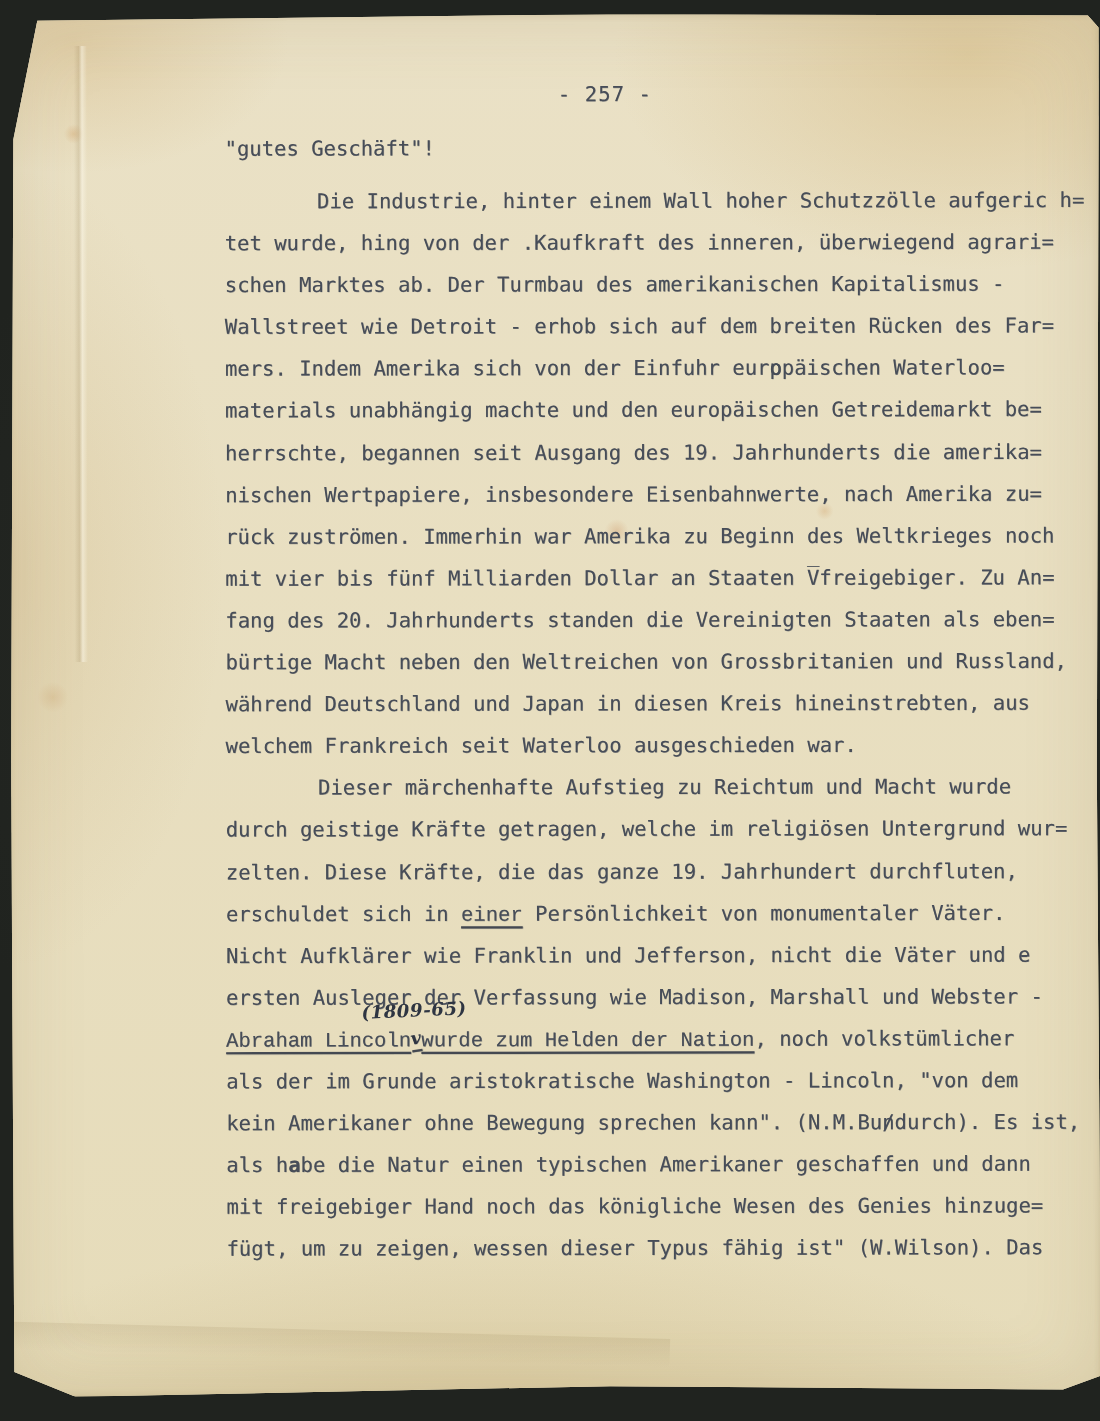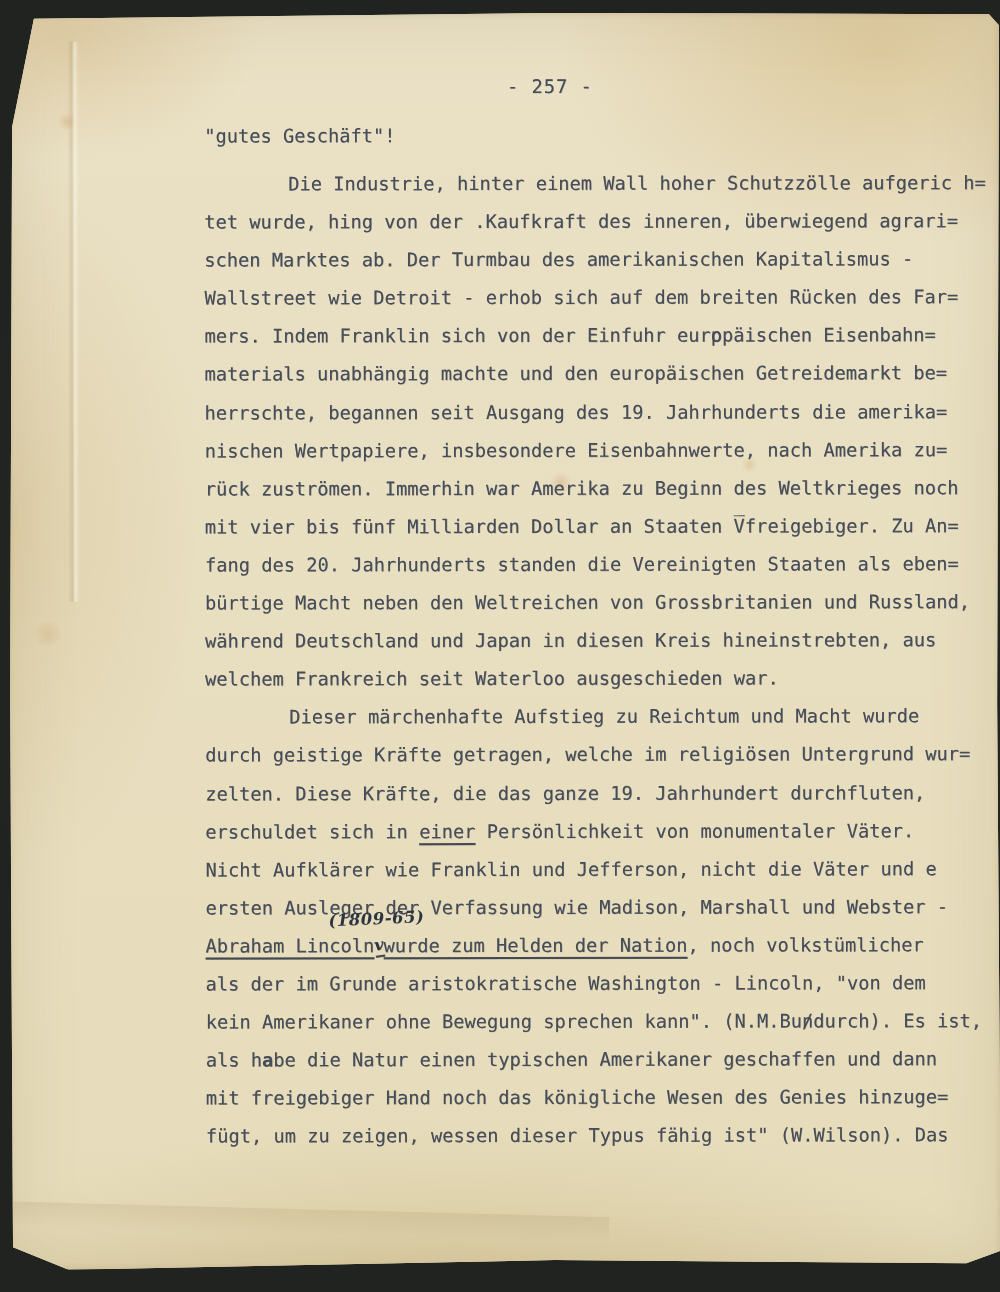--- a/index.html
+++ b/index.html
@@ -57,20 +57,21 @@
     font-size:18.7px;line-height:38.1px;
   }
   .line{height:38.1px;white-space:pre;position:relative;}
   .line.indent{padding-left:84px;}
   .u{
     text-decoration:underline;
     text-decoration-thickness:2.2px;
     text-underline-offset:5px;
     text-decoration-skip-ink:none;
     text-decoration-color:rgba(58,63,74,0.9);
+    font-family:Liberation Mono, monospace;
   }
   .b{font-weight:bold;}
   .ovl{position:relative;display:inline-block;}
   .ovl .over{position:absolute;left:0;top:0;width:100%;text-align:center;}
   .ovl .over.up{top:-3px;}
   .hw{font-family:"DejaVu Serif","Liberation Serif",serif;font-style:italic;font-weight:bold;color:#2e3542;}
   .caret{display:inline-block;transform:rotate(-8deg) translateY(-2px);font-size:16px;}
   .hw-note{
     position:absolute;left:123px;top:-27px;
     font-family:"DejaVu Serif","Liberation Serif",serif;
@@ -88,21 +89,21 @@
   <div class="crease-bottom"></div>
 
   <div class="pageno ink">- 257 -</div>
   <div class="opener ink">"gutes Geschäft"!</div>
 
   <div class="text-block ink">
       <div class="line indent"><span>Die Industrie, hinter einem Wall hoher Schutzzölle aufgeric h=</span></div>
       <div class="line"><span>tet wurde, hing von der .Kaufkraft des inneren, überwiegend agrari=</span></div>
       <div class="line"><span>schen Marktes ab. Der Turmbau des amerikanischen Kapitalismus -</span></div>
       <div class="line"><span>Wallstreet wie Detroit - erhob sich auf dem breiten Rücken des Far=</span></div>
-      <div class="line"><span>mers. Indem Franklin sich von der Einfuhr eur</span><span class="ovl"><span>o</span><span class="over">p</span></span><span>päischen Eisenbahn=</span></div>
+      <div class="line"><span>mers. Indem Amerika sich von der Einfuhr eur</span><span class="ovl"><span>o</span><span class="over">p</span></span><span>päischen Waterloo=</span></div>
       <div class="line"><span>materials unabhängig machte und den europäischen Getreidemarkt be=</span></div>
       <div class="line"><span>herrschte, begannen seit Ausgang des 19. Jahrhunderts die amerika=</span></div>
       <div class="line"><span>nischen Wertpapiere, insbesondere Eisenbahnwerte, nach Amerika zu=</span></div>
       <div class="line"><span>rück zuströmen. Immerhin war Amerika zu Beginn des Weltkrieges noch</span></div>
       <div class="line"><span>mit vier bis fünf Milliarden Dollar an Staaten </span><span class="ovl"><span>V</span><span class="over up">‾</span></span><span>freigebiger. Zu An=</span></div>
       <div class="line"><span>fang des 20. Jahrhunderts standen die Vereinigten Staaten als eben=</span></div>
       <div class="line"><span>bürtige Macht neben den Weltreichen von Grossbritanien und Russland,</span></div>
       <div class="line"><span>während Deutschland und Japan in diesen Kreis hineinstrebten, aus</span></div>
       <div class="line"><span>welchem Frankreich seit Waterloo ausgeschieden war.</span></div>
       <div class="line indent"><span>Dieser märchenhafte Aufstieg zu Reichtum und Macht wurde</span></div>

